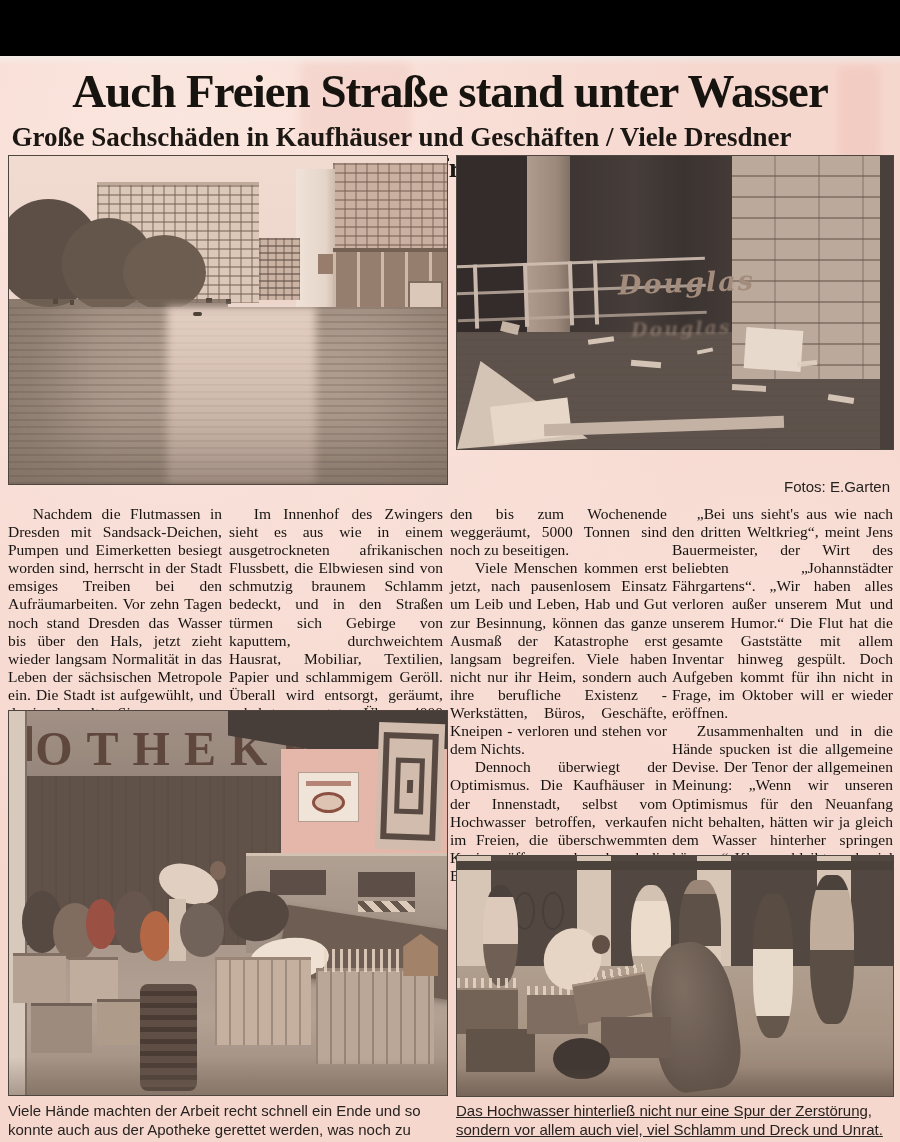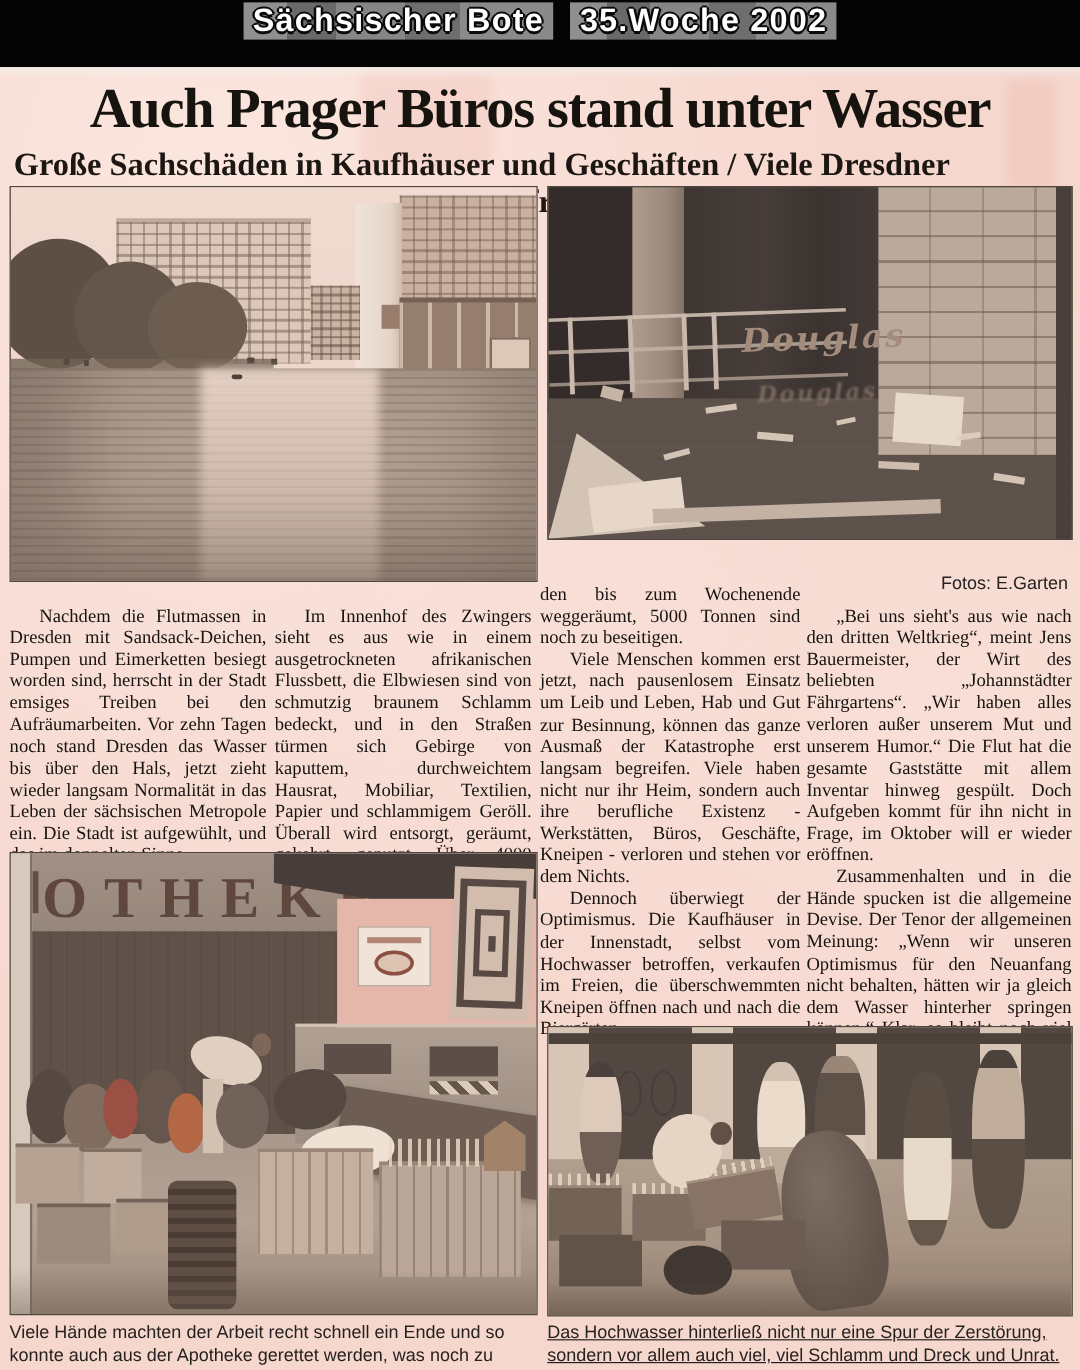--- a/index.html
+++ b/index.html
@@ -51,32 +51,28 @@
   .col p{margin:0;}
   .col p.ind{text-indent:1.6em;}
   .col p.rel{position:relative;}
   .sig{position:absolute;right:0;bottom:0;font-weight:bold;}
 </style>
 </head>
 <body>
 
 <div class="page">
 
-  <div class="banner">
-    <span class="bbox">Sächsischer Bote</span>
-    <span class="bbox">35.Woche 2002</span>
-  </div>
 
   <div class="sheet">
 
     <div class="bleed" style="left:300px;top:6px;width:110px;height:80px;"></div>
     <div class="bleed" style="left:838px;top:10px;width:42px;height:95px;"></div>
     <div class="bleed" style="left:180px;top:250px;width:60px;height:140px;opacity:.05;"></div>
 
-    <h1 class="headline">Auch Prager Büros stand unter Wasser</h1>
+    <h1 class="headline">Auch Freien Straße stand unter Wasser</h1>
     <h2 class="subheadline">Große Sachschäden in Kaufhäuser und Geschäften / Viele Dresdner halfen beim Aufräumen</h2>
 
     <div class="photo" style="left:8px;top:99px;width:438px;height:328px;">
       <div class="ly" style="inset:0;background:linear-gradient(180deg,#f0dcd2,#ecd6cb 45%,#e6cfc4 58%);"></div>
       <div class="ly grid1" style="left:74%;top:2%;width:26%;height:28%;background-color:#c3ab99;"></div>
       <div class="ly" style="left:65.5%;top:4%;width:9%;height:42%;background:linear-gradient(90deg,#efe5da,#e2d6c9 75%,#c8b8a8);"></div>
       <div class="ly" style="left:70.5%;top:30%;width:3.5%;height:6%;background:#8a6f5c;"></div>
       <div class="ly grid1" style="left:20%;top:8%;width:37%;height:36%;background-color:#d8c6b6;border-top:3px solid #b7a491;"></div>
       <div class="ly grid2" style="left:57%;top:25%;width:9.5%;height:19%;background-color:#c4ae9d;"></div>
       <div class="ly ell" style="left:-3%;top:13%;width:24%;height:33%;background:#443a2f;"></div>
@@ -130,21 +126,21 @@
     <div class="caption" style="left:456px;top:400px;width:436px;height:40px;">
       <span class="credit">Fotos: E.Garten</span>
     </div>
 
     <div class="col" style="left:8px;top:449px;width:214px;">
       <p class="ind">Nachdem die Flutmassen in Dresden mit Sandsack-Deichen, Pumpen und Eimerketten besiegt worden sind, herrscht in der Stadt emsiges Treiben bei den Aufräumarbeiten. Vor zehn Tagen noch stand Dresden das Wasser bis über den Hals, jetzt zieht wieder langsam Normalität in das Leben der sächsischen Metropole ein. Die Stadt ist aufgewühlt, und das im doppelten Sinne.</p>
     </div>
     <div class="col" style="left:229px;top:449px;width:214px;">
       <p class="ind">Im Innenhof des Zwingers sieht es aus wie in einem ausgetrockneten afrikanischen Flussbett, die Elbwiesen sind von schmutzig braunem Schlamm bedeckt, und in den Straßen türmen sich Gebirge von kaputtem, durchweichtem Hausrat, Mobiliar, Textilien, Papier und schlammigem Geröll. Überall wird entsorgt, geräumt, gekehrt, geputzt. Über 4000 Tonnen Sperrmüll wur-</p>
     </div>
-    <div class="col" style="left:450px;top:431px;width:217px;">
+    <div class="col" style="left:450px;top:449px;width:217px;">
       <p>den bis zum Wochenende weggeräumt, 5000 Tonnen sind noch zu beseitigen.</p>
       <p class="ind">Viele Menschen kommen erst jetzt, nach pausenlosem Einsatz um Leib und Leben, Hab und Gut zur Besinnung, können das ganze Ausmaß der Katastrophe erst langsam begreifen. Viele haben nicht nur ihr Heim, sondern auch ihre berufliche Existenz - Werkstätten, Büros, Geschäfte, Kneipen - verloren und stehen vor dem Nichts.</p>
       <p class="ind">Dennoch überwiegt der Optimismus. Die Kaufhäuser in der Innenstadt, selbst vom Hochwasser betroffen, verkaufen im Freien, die überschwemmten Kneipen öffnen nach und nach die Biergärten.</p>
     </div>
     <div class="col" style="left:672px;top:449px;width:221px;">
       <p class="ind">„Bei uns sieht's aus wie nach den dritten Weltkrieg“, meint Jens Bauermeister, der Wirt des beliebten „Johannstädter Fährgartens“. „Wir haben alles verloren außer unserem Mut und unserem Humor.“ Die Flut hat die gesamte Gaststätte mit allem Inventar hinweg gespült. Doch Aufgeben kommt für ihn nicht in Frage, im Oktober will er wieder eröffnen.</p>
       <p class="ind rel">
         <span>Zusammenhalten und in die Hände spucken ist die allgemeine Devise. Der Tenor der allgemeinen Meinung: „Wenn wir unseren Optimismus für den Neuanfang nicht behalten, hätten wir ja gleich dem Wasser hinterher springen können.“ Klar, es bleibt noch viel zu tun. Also packen wir es an!</span>
         <span class="sig">E.G.</span>
       </p>

